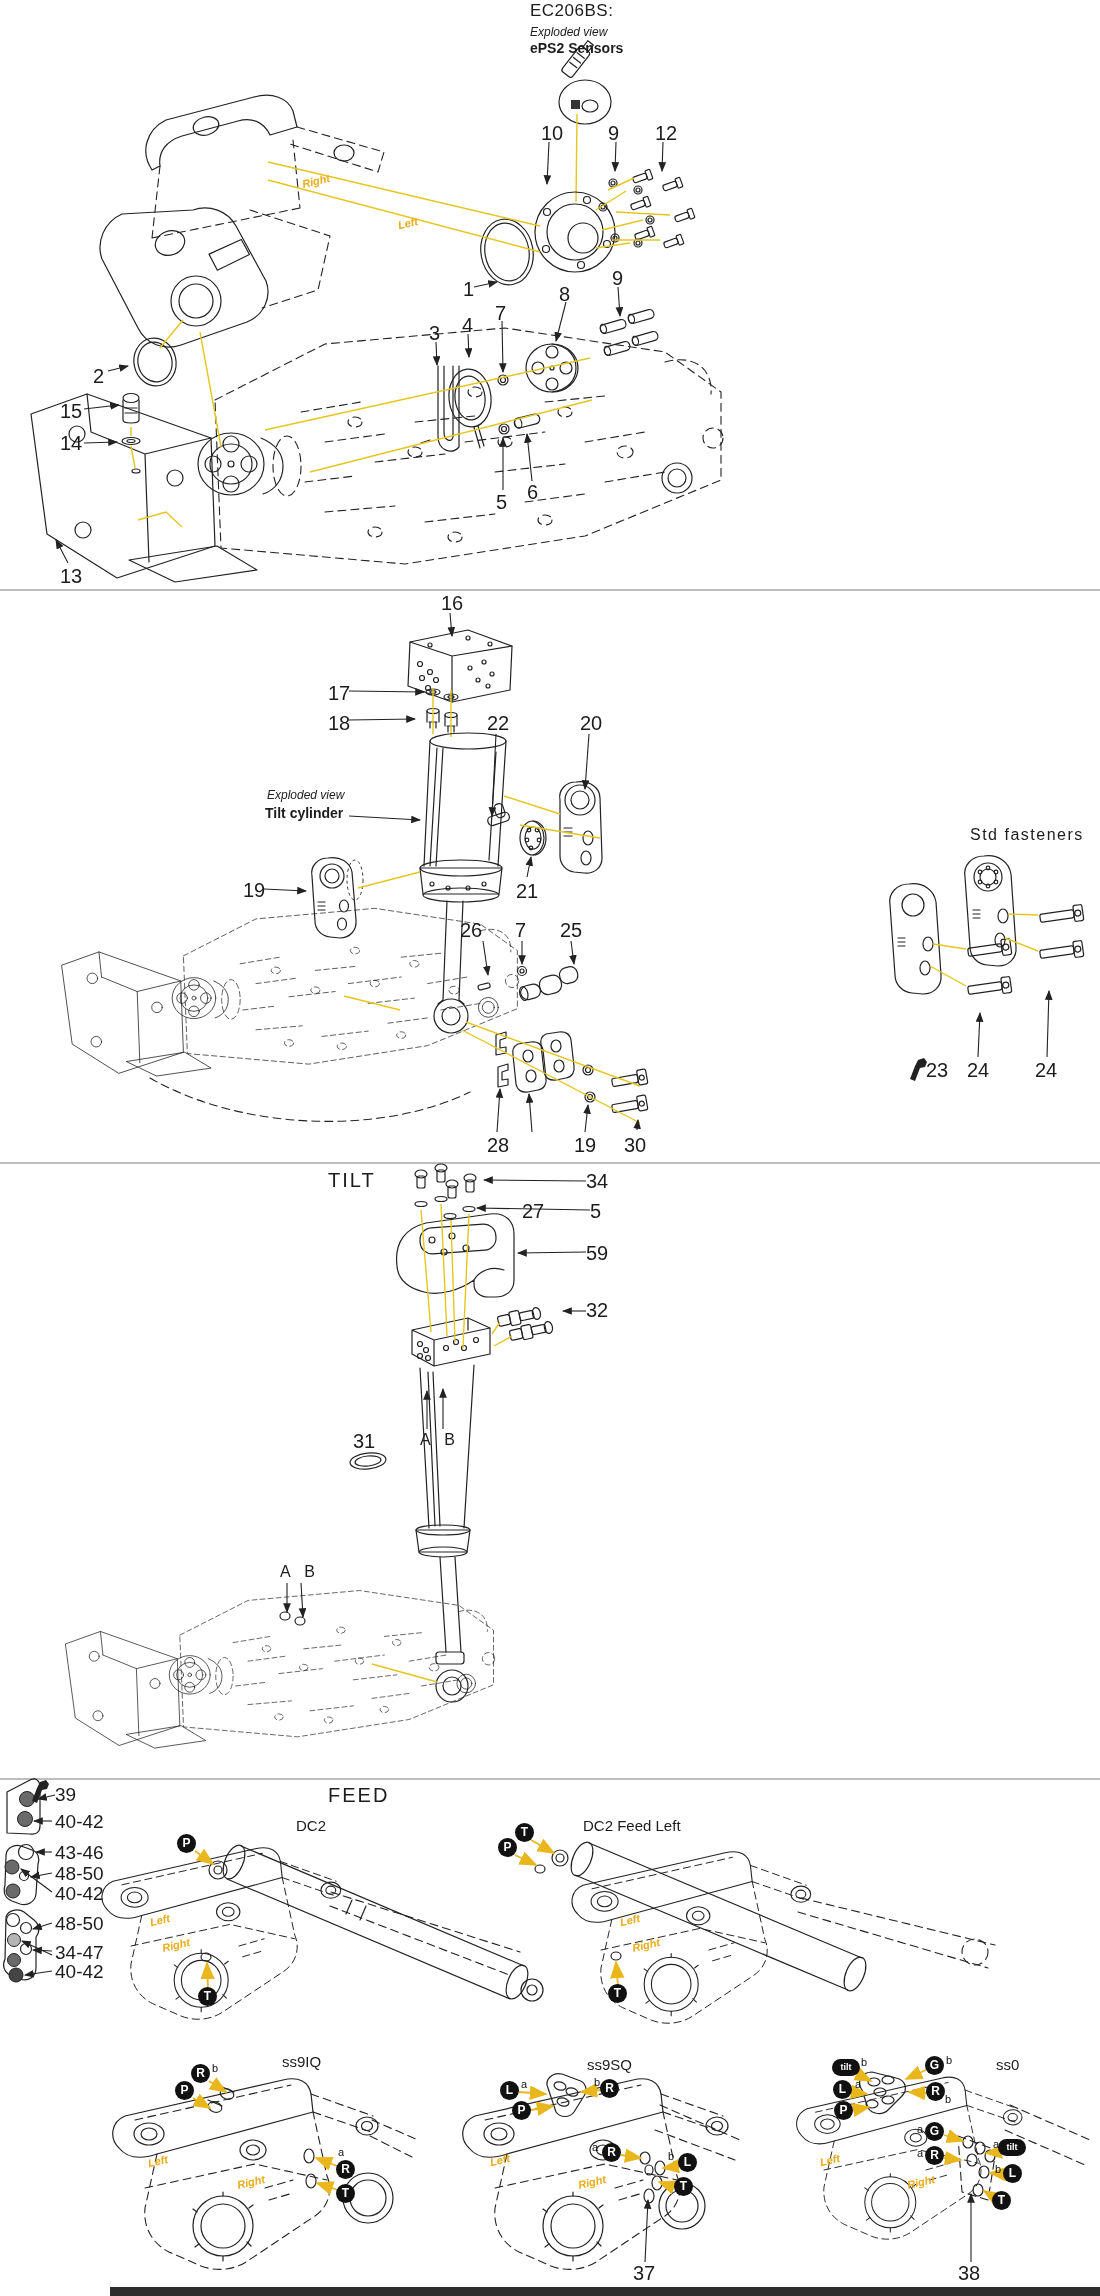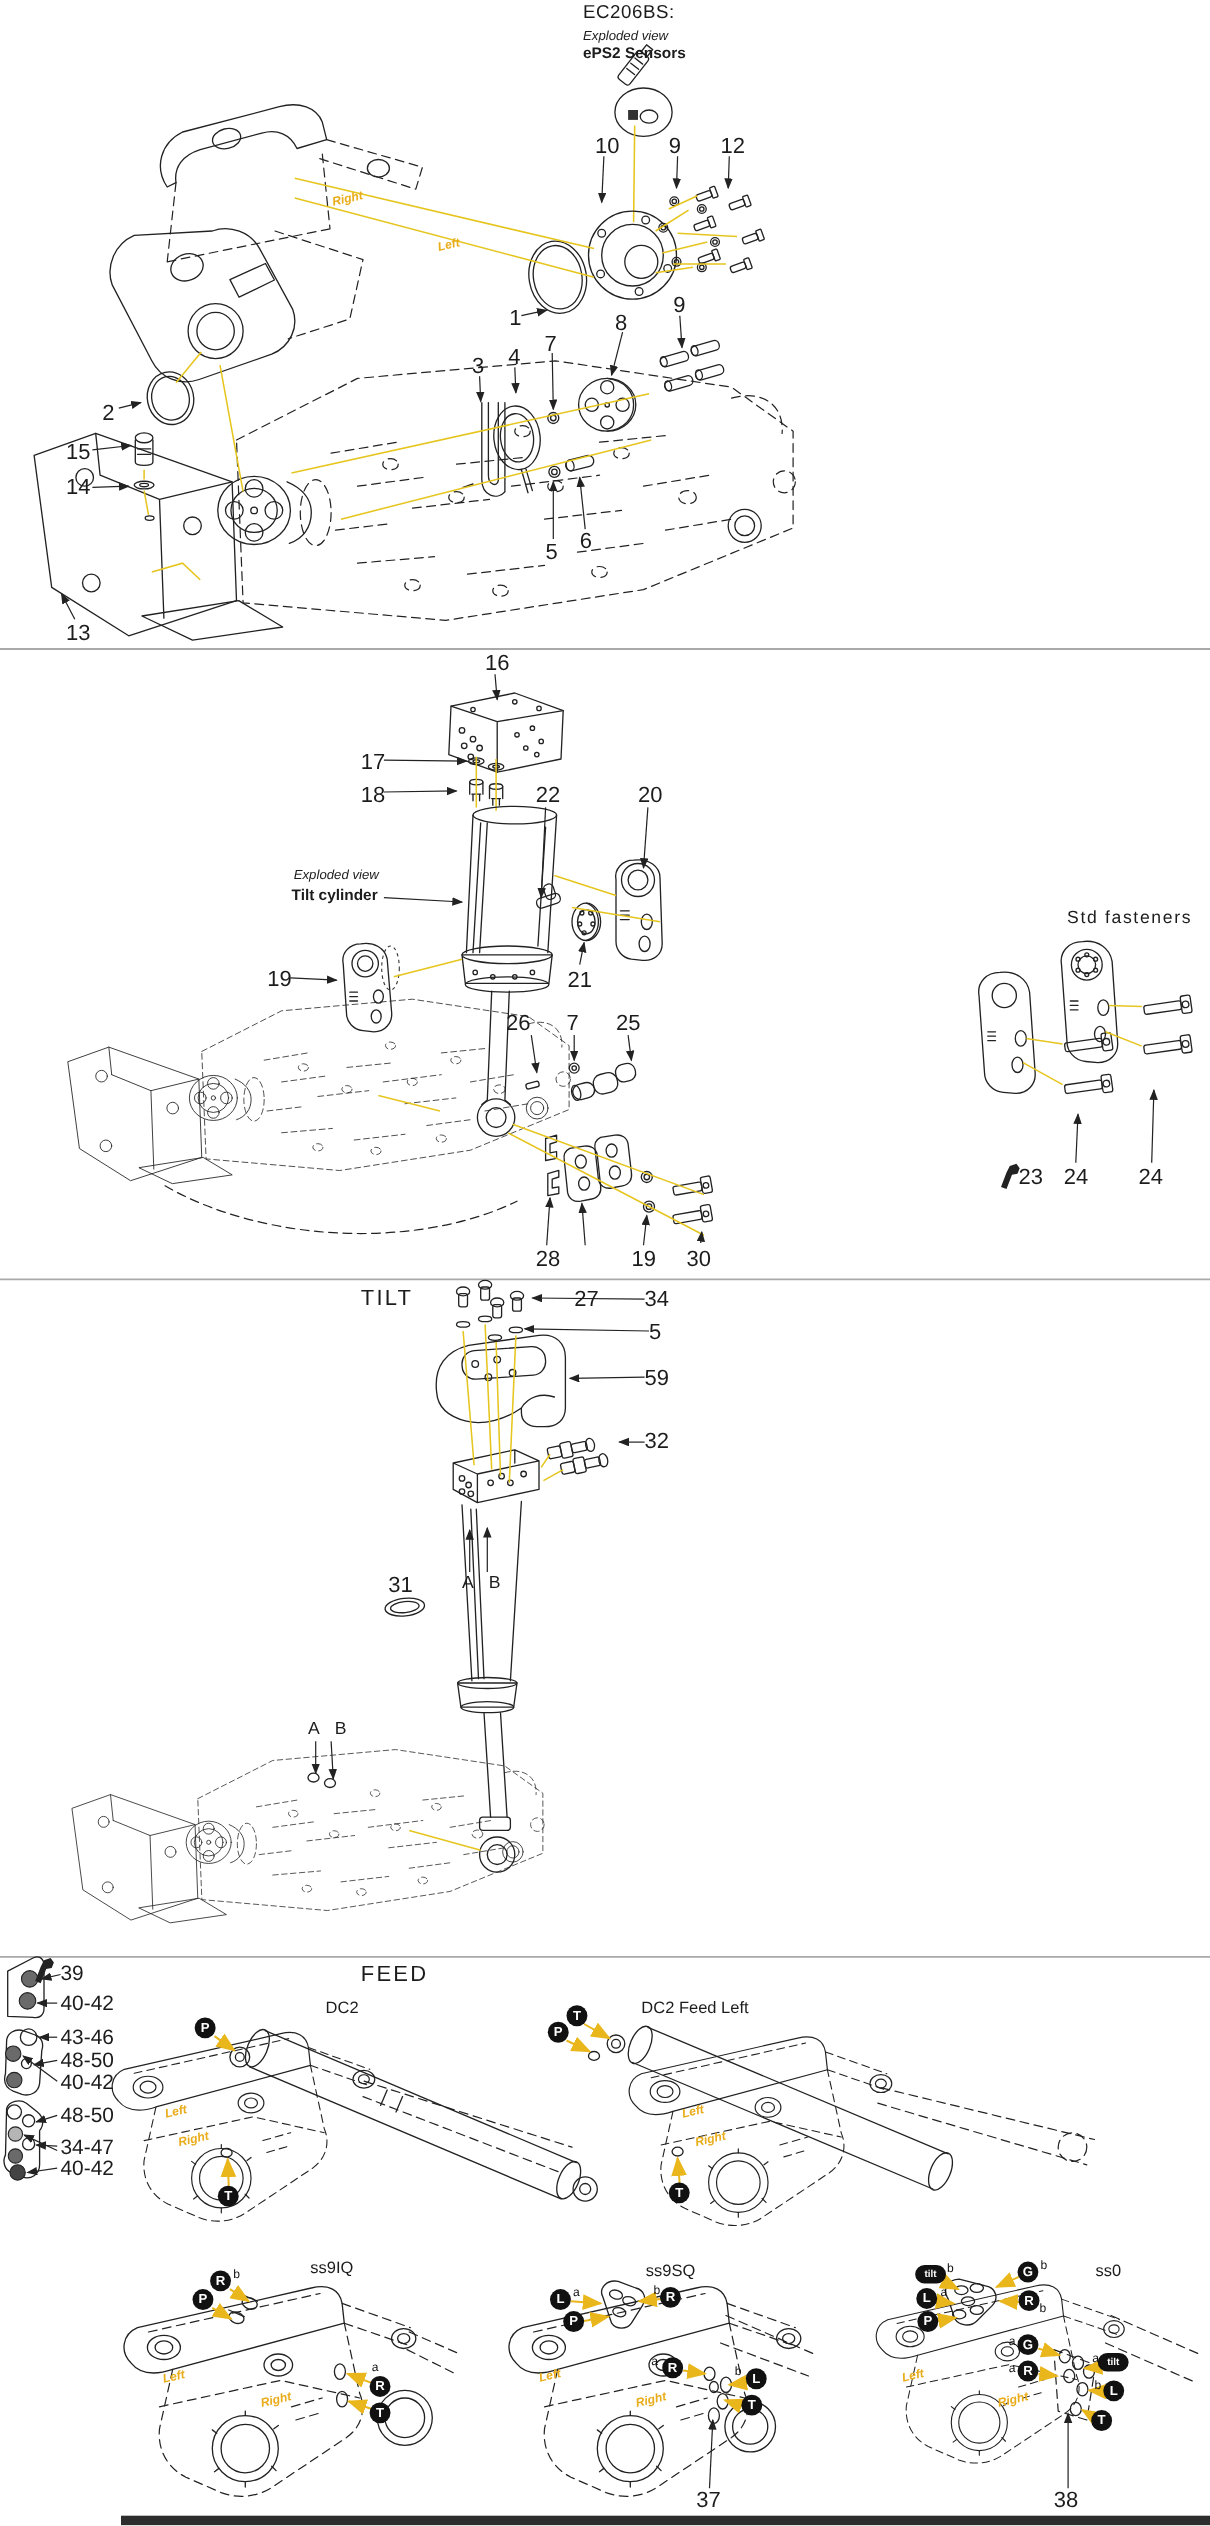--- a/index.html
+++ b/index.html
@@ -658,21 +658,21 @@
 <div class="t co" style="left:487px;top:713px">22</div>
 <div class="t co" style="left:580px;top:713px">20</div>
 <div class="t ni" style="left:267px;top:789px">Exploded view</div>
 <div class="t nb" style="left:265px;top:806px">Tilt cylinder</div>
 <div class="t co" style="left:243px;top:880px">19</div>
 <div class="t co" style="left:516px;top:881px">21</div>
 <div class="t co" style="left:460px;top:920px">26</div>
 <div class="t co" style="left:515px;top:920px">7</div>
 <div class="t co" style="left:560px;top:920px">25</div>
 <div class="t co" style="left:487px;top:1135px">28</div>
-<div class="t co" style="left:522px;top:1171px">27</div>
+<div class="t co" style="left:522px;top:1201px">27</div>
 <div class="t co" style="left:574px;top:1135px">19</div>
 <div class="t co" style="left:624px;top:1135px">30</div>
 <div class="t std" style="left:930px;top:827px">Std fasteners</div>
 <div class="t co" style="left:926px;top:1060px">23</div>
 <div class="t co" style="left:967px;top:1060px">24</div>
 <div class="t co" style="left:1035px;top:1060px">24</div>
 
 <div class="t sec" style="left:328px;top:1170px">TILT</div>
 <div class="t co" style="left:586px;top:1171px">34</div>
 <div class="t co" style="left:590px;top:1201px">5</div>

